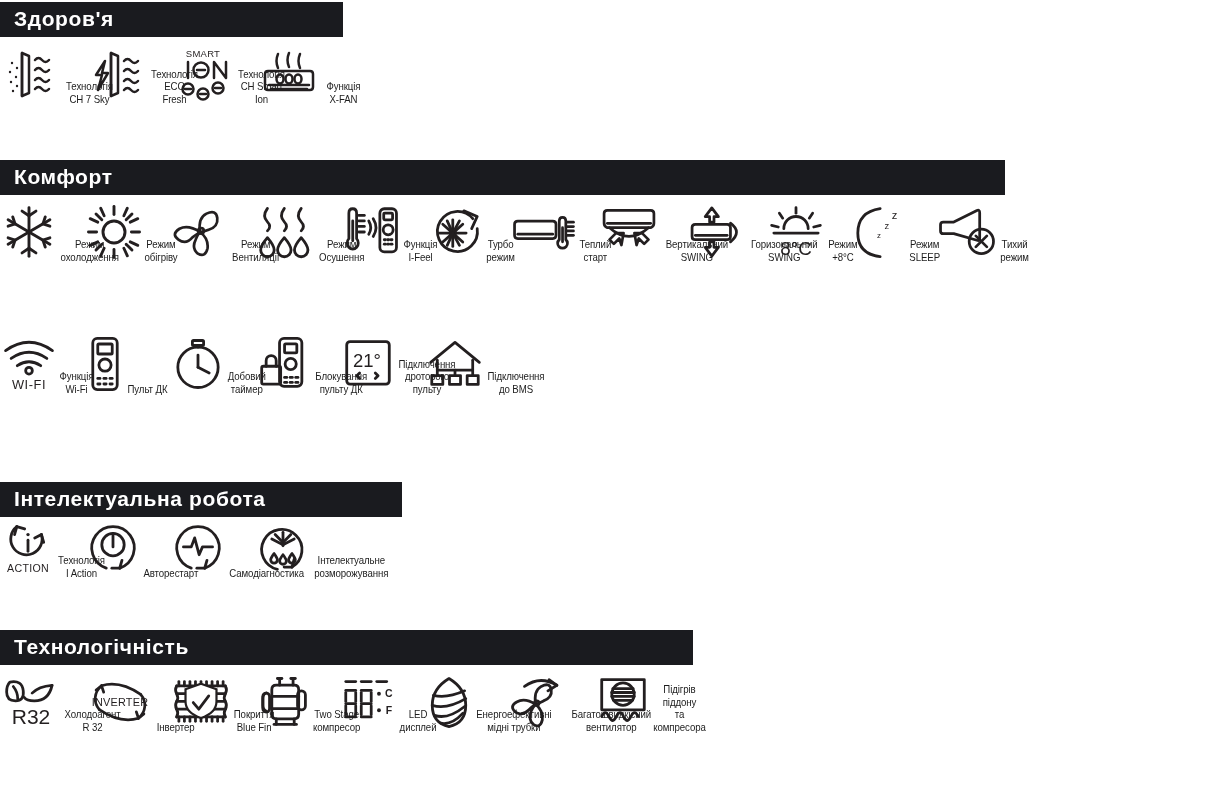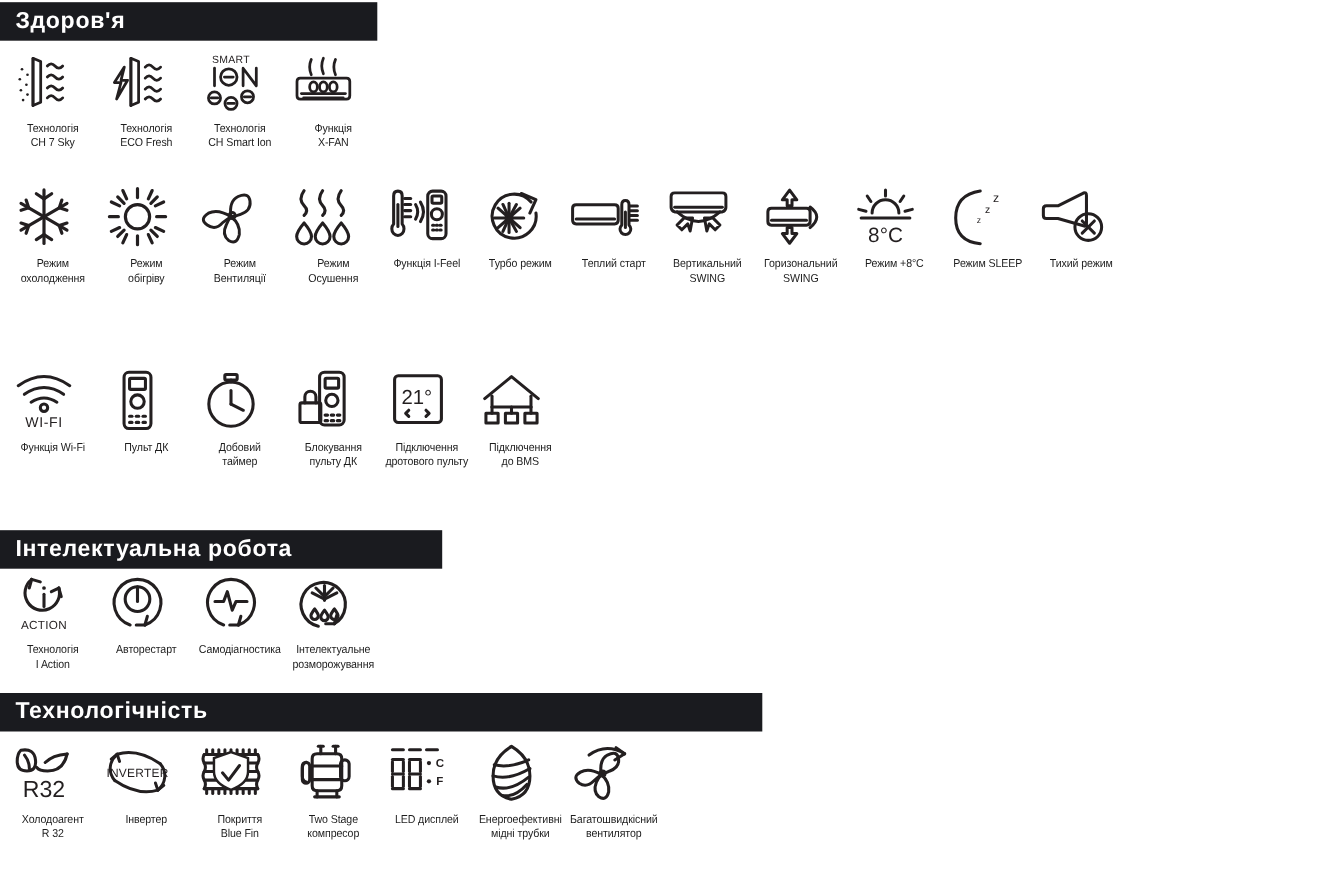--- a/index.html
+++ b/index.html
@@ -32,22 +32,21 @@
   .sec-header .htxt { display:block; line-height:1; position:relative; top:-1px; }
   .row {
     position: relative;
     display: flex;
     align-items: flex-start;
   }
   .cell {
     width: 85px;
     flex: 0 0 85px;
     display: flex;
-    flex-direction: column;
-    align-items: flex-start;
+    align-items: flex-end;
   }
   .icon-box {
     height: 62px;
     width: 80px;
     display: flex;
     align-items: center;
     justify-content: center;
   }
   .icon-box svg { display:block; overflow: visible; }
   .lbl {
@@ -169,20 +168,23 @@
           </svg>
         </div>
         <div class="lbl">Функція
 X-FAN</div>
       </div>
 
     </div>
   </div>
 
   <div class="section" id="sec-comfort">
+    <div class="sec-header" style="width:1005px;">
+      <span class="htxt">Комфорт</span>
+    </div>
     <div class="row rowpad">
 
       <div class="cell">
         <div class="icon-box">
           <svg width="58" height="58" viewBox="0 0 100 100">
             <g class="s" stroke-width="4">
               <path d="M50 8 L50 92"></path>
               <path d="M14 29 L86 71"></path>
               <path d="M86 29 L14 71"></path>
               <path d="M50 22 L38 14"></path>
@@ -772,17 +774,34 @@
               <path d="M26 20 q28 -20 58 -2"></path>
               <path d="M84 18 L70 8"></path>
                 <path d="M84 18 L68 28"></path>
             </g>
           </svg>
         </div>
         <div class="lbl">Багатошвидкісний
 вентилятор</div>
       </div>
 
+      <div class="cell">
+        <div class="icon-box">
+          <svg width="56" height="54" viewBox="0 0 100 96">
+            <g class="s" stroke-width="4">
+              <path d="M12 8 L88 8 L88 62 L12 62 Z"></path>
+              <circle cx="50" cy="34" r="20"></circle>
+              <path d="M32 24 L68 24"></path>
+                <path d="M30 31 L70 31"></path>
+              <path d="M30 38 L70 38"></path>
+                <path d="M33 45 L67 45"></path>
+              <path d="M12 74 q6 -14 13 0 q7 14 13 0 q7 -14 13 0 q7 14 13 0 q7 -14 13 0"></path>
+            </g>
+          </svg>
+        </div>
+        <div class="lbl">Підігрів піддону
+та компресора</div>
+      </div>
 
     </div>
   </div>
 
 </div>
 
 </body></html>

